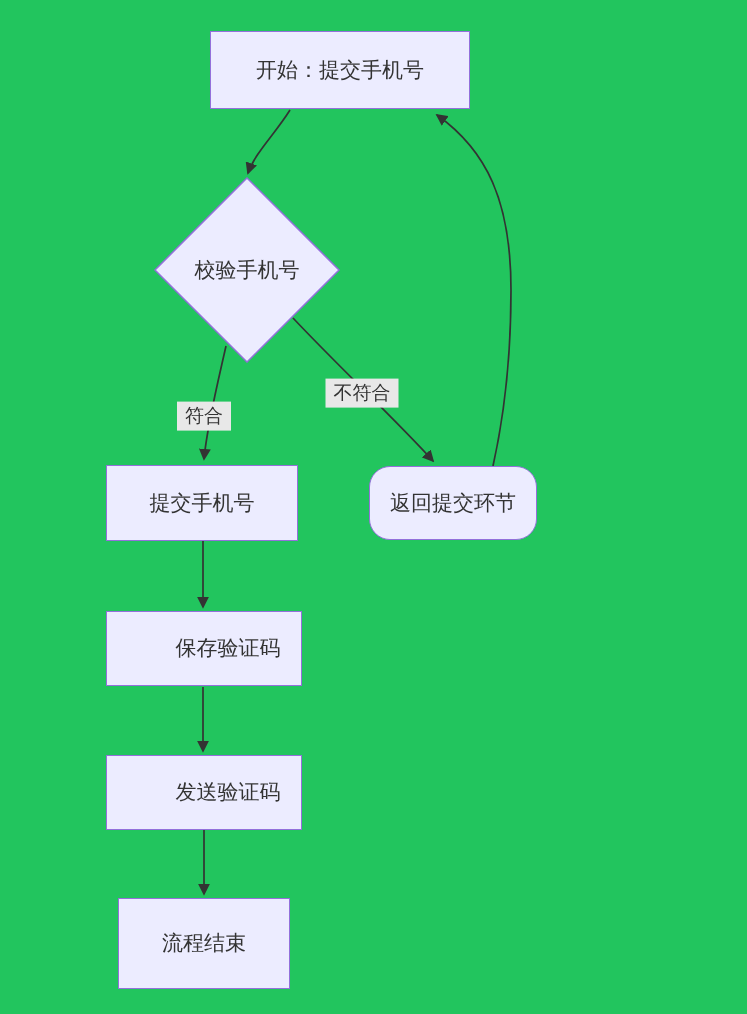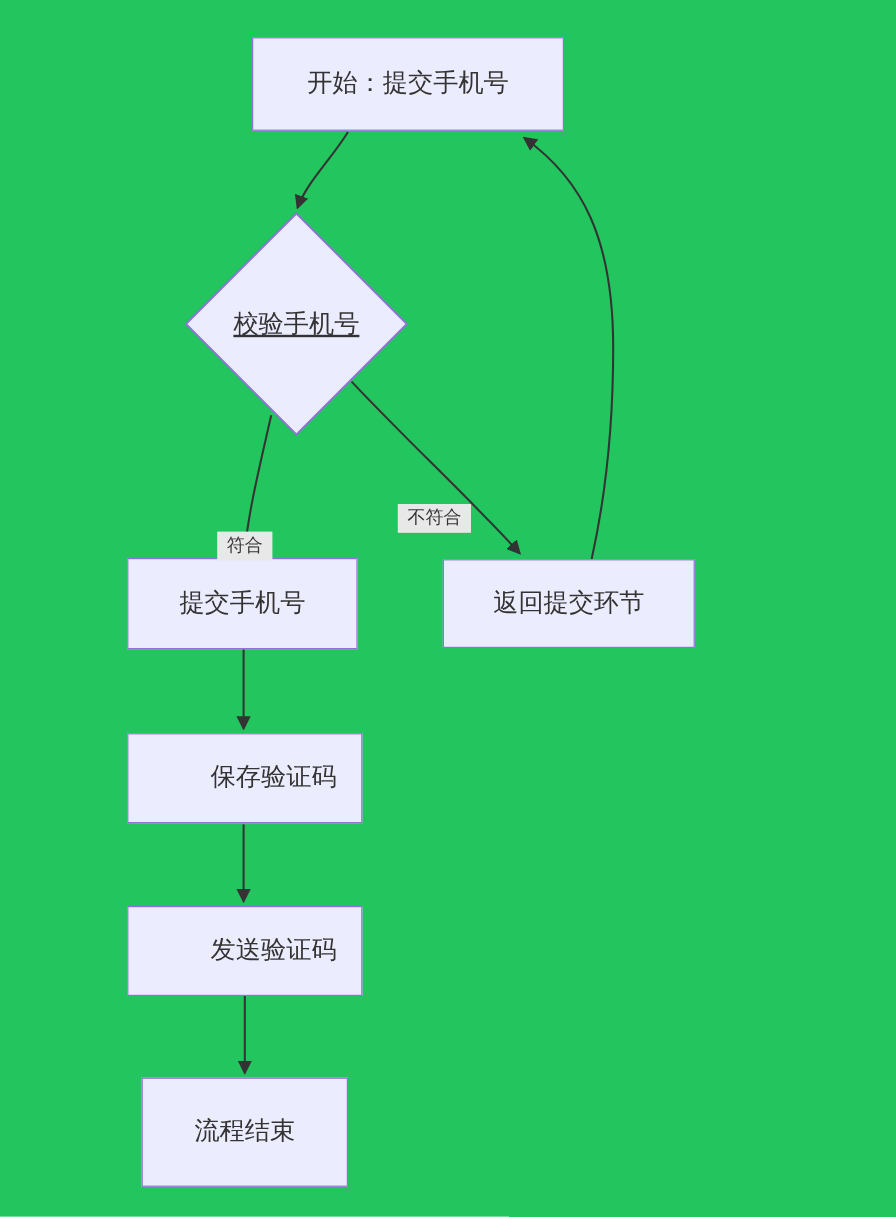--- a/index.html
+++ b/index.html
@@ -57,25 +57,24 @@
     font-size:21px;
     color:var(--text);
     background:transparent;
     border:none;
   }
   .edge-label{
     position:absolute;
     transform:translate(-50%,-50%);
     background:var(--label-bg);
     color:var(--text);
-    font-size:15px;
+    font-size:19px;
     line-height:1.2;
     padding:3px 8px;
     white-space:nowrap;
-    margin-top:39px;
   }
 </style>
 </head>
 <body>
 
 <div class="canvas">
 
   <svg class="edges-layer" viewBox="0 0 747 1014" xmlns="http://www.w3.org/2000/svg">
     <defs>
       <marker id="arrowhead" viewBox="0 0 10 10" refX="8.5" refY="5" markerWidth="7" markerHeight="7" orient="auto-start-reverse">
@@ -97,29 +96,29 @@
 
     <path class="edge" d="M 204 830 C 204 852 204 873 204 894" marker-end="url(#arrowhead)"></path>
 
     <polygon class="shape-diamond" points="247,178 339,270 247,362 155,270"></polygon>
   </svg>
 
   <div class="node" style="left:210px;top:31px;width:260px;height:78px;">
     <span>开始：提交手机号</span>
   </div>
 
-  <div class="diamond-label" style="left:155px;top:220px;width:184px;height:100px;text-decoration:underline;">
+  <div class="diamond-label" style="left:155px;top:220px;width:184px;height:100px;">
     <span>校验手机号</span>
   </div>
 
   <div class="node" style="left:106px;top:465px;width:192px;height:76px;">
     <span>提交手机号</span>
   </div>
 
-  <div class="node" style="left:369px;top:466px;width:210px;height:74px;">
+  <div class="node" style="left:369px;top:466px;width:168px;height:74px;border-radius:21px;">
     <span>返回提交环节</span>
   </div>
 
   <div class="node" style="left:106px;top:611px;width:196px;height:75px;padding-left:48px;">
     <span>保存验证码</span>
   </div>
 
   <div class="node" style="left:106px;top:755px;width:196px;height:75px;padding-left:48px;">
     <span>发送验证码</span>
   </div>

